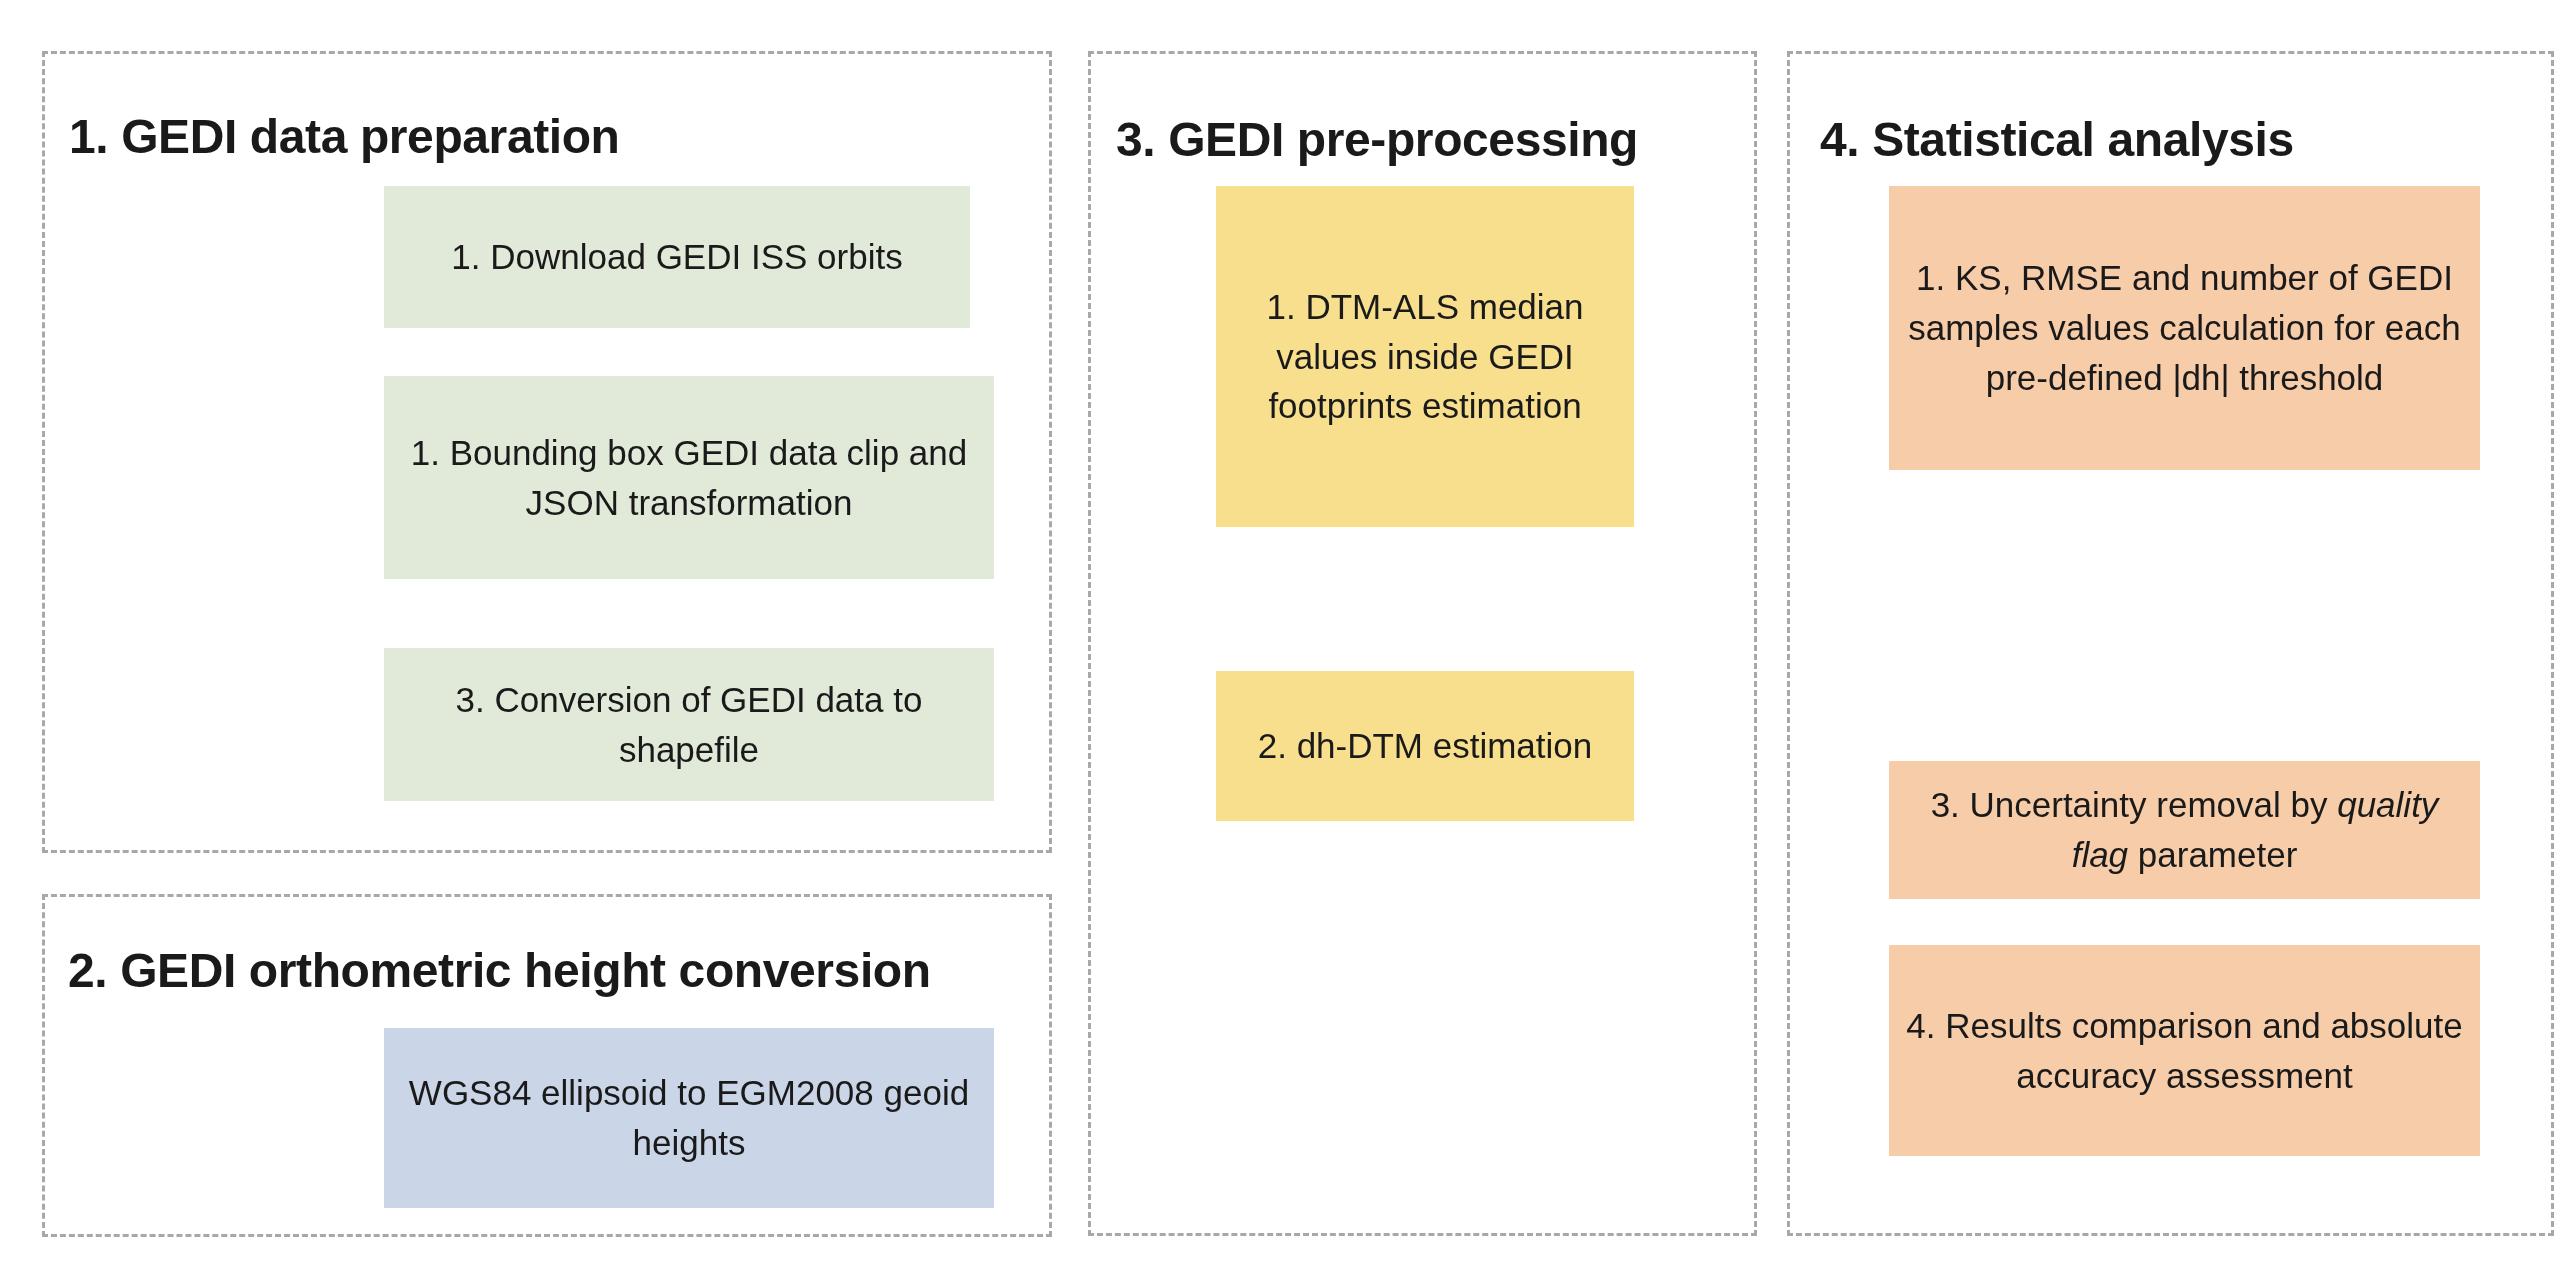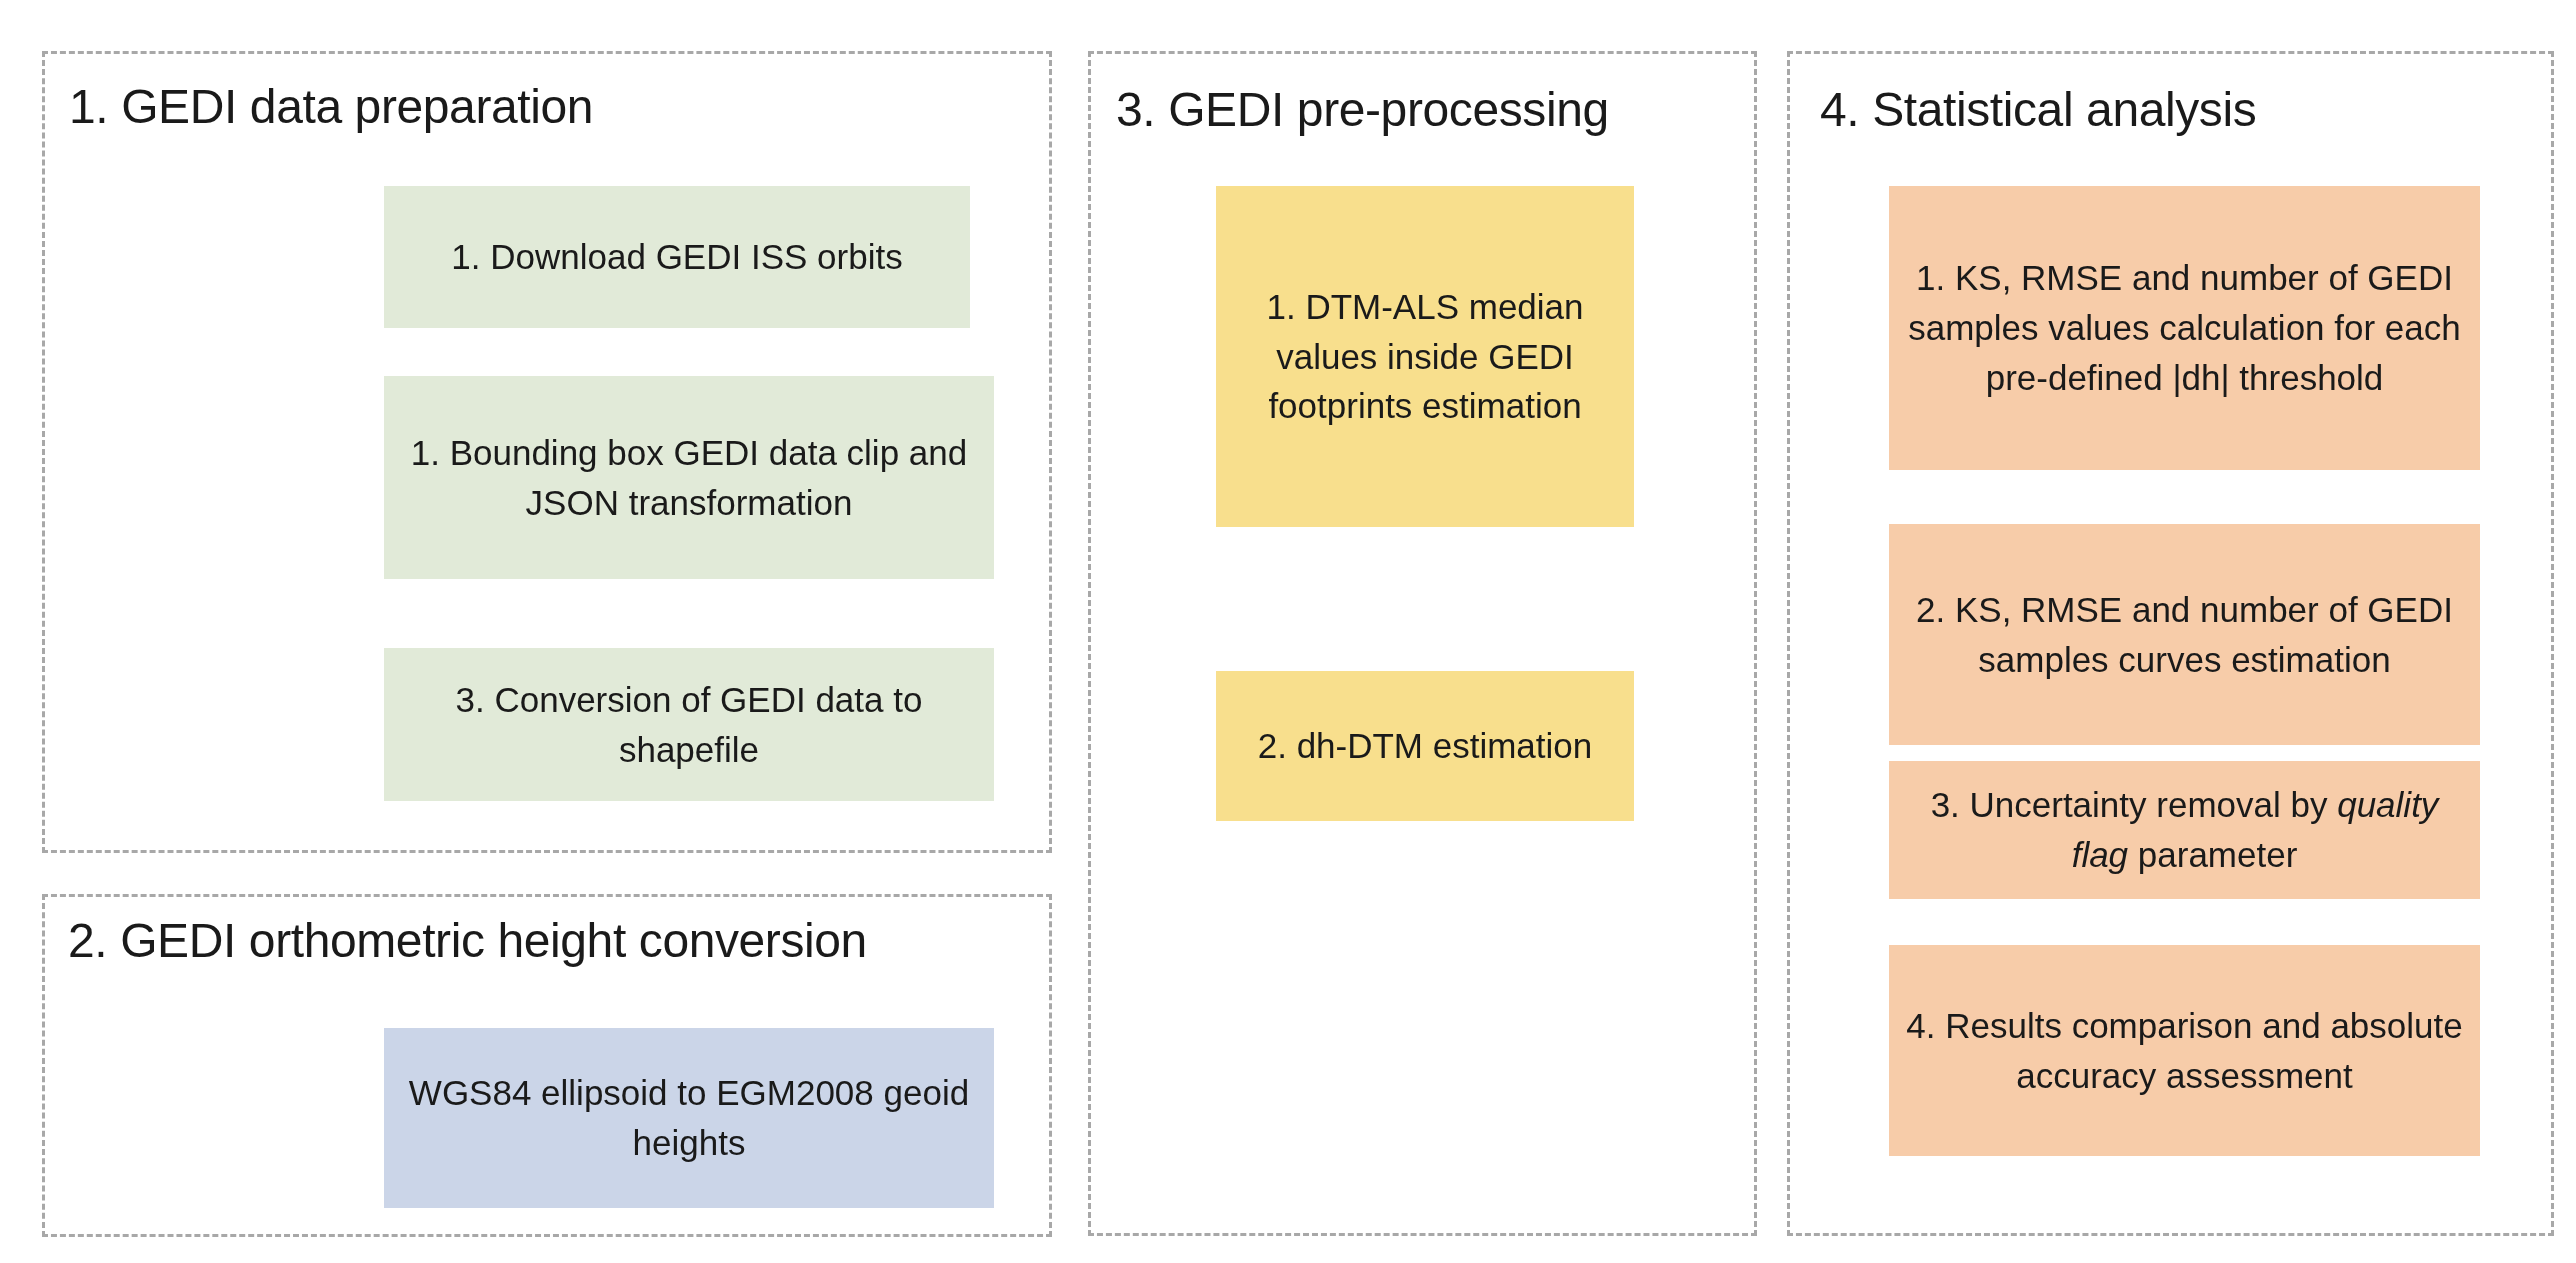--- a/index.html
+++ b/index.html
@@ -20,24 +20,25 @@
   .panel {
     position: absolute;
     border: 3.1px dashed #a8a8a8;
     background: #ffffff;
     box-sizing: border-box;
   }
   .panel-title {
     position: absolute;
     font-size: 48px;
     color: #1a1a1a;
-    font-weight: 400;
+    font-weight: 700;
     letter-spacing: -0.4px;
     white-space: nowrap;
     line-height: 1.1;
+    margin-top: 30px;
   }
   .step-box {
     position: absolute;
     box-sizing: border-box;
     display: flex;
     align-items: center;
     justify-content: center;
     text-align: center;
     color: #1a1a1a;
     font-size: 35px;
@@ -115,23 +116,20 @@
   <div class="step-box yellow" id="box-pre-2">
     <span class="txt">2. dh-DTM estimation</span>
   </div>
 
   <div class="panel" id="panel-stat"></div>
   <div class="panel-title" id="title-stat">4. Statistical analysis</div>
 
   <div class="step-box orange" id="box-stat-1">
     <span class="txt">1. KS, RMSE and number of GEDI samples values calculation for each pre-defined |dh| threshold</span>
   </div>
-  <div class="step-box orange" id="box-stat-2">
-    <span class="txt">2. KS, RMSE and number of GEDI samples curves estimation</span>
-  </div>
   <div class="step-box orange" id="box-stat-3">
     <span class="txt">3.  Uncertainty removal by <em class="kw">quality flag</em> parameter</span>
   </div>
   <div class="step-box orange" id="box-stat-4">
     <span class="txt">4.  Results comparison and absolute accuracy assessment</span>
   </div>
 
 </div>
 
 

